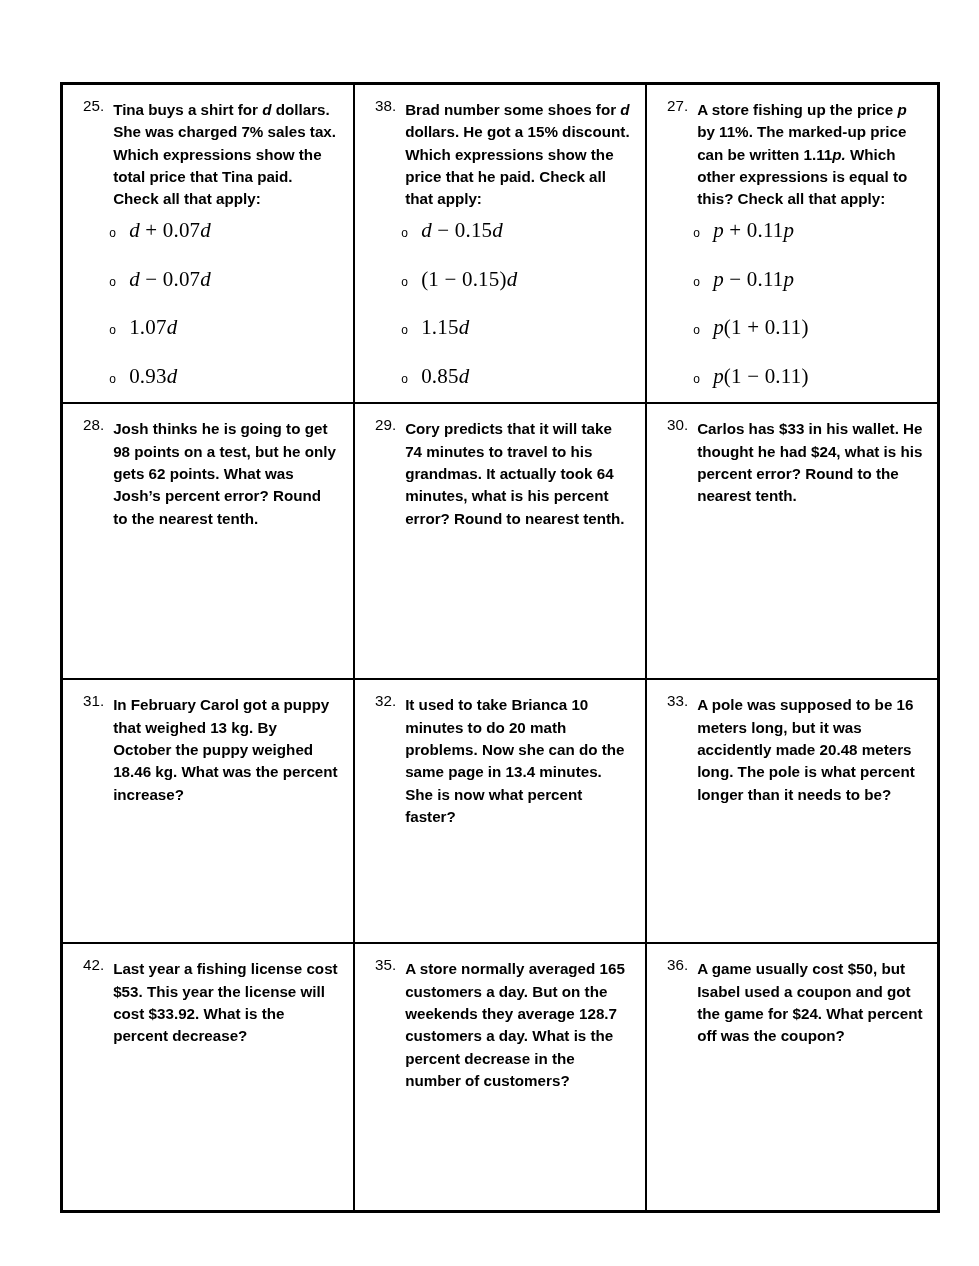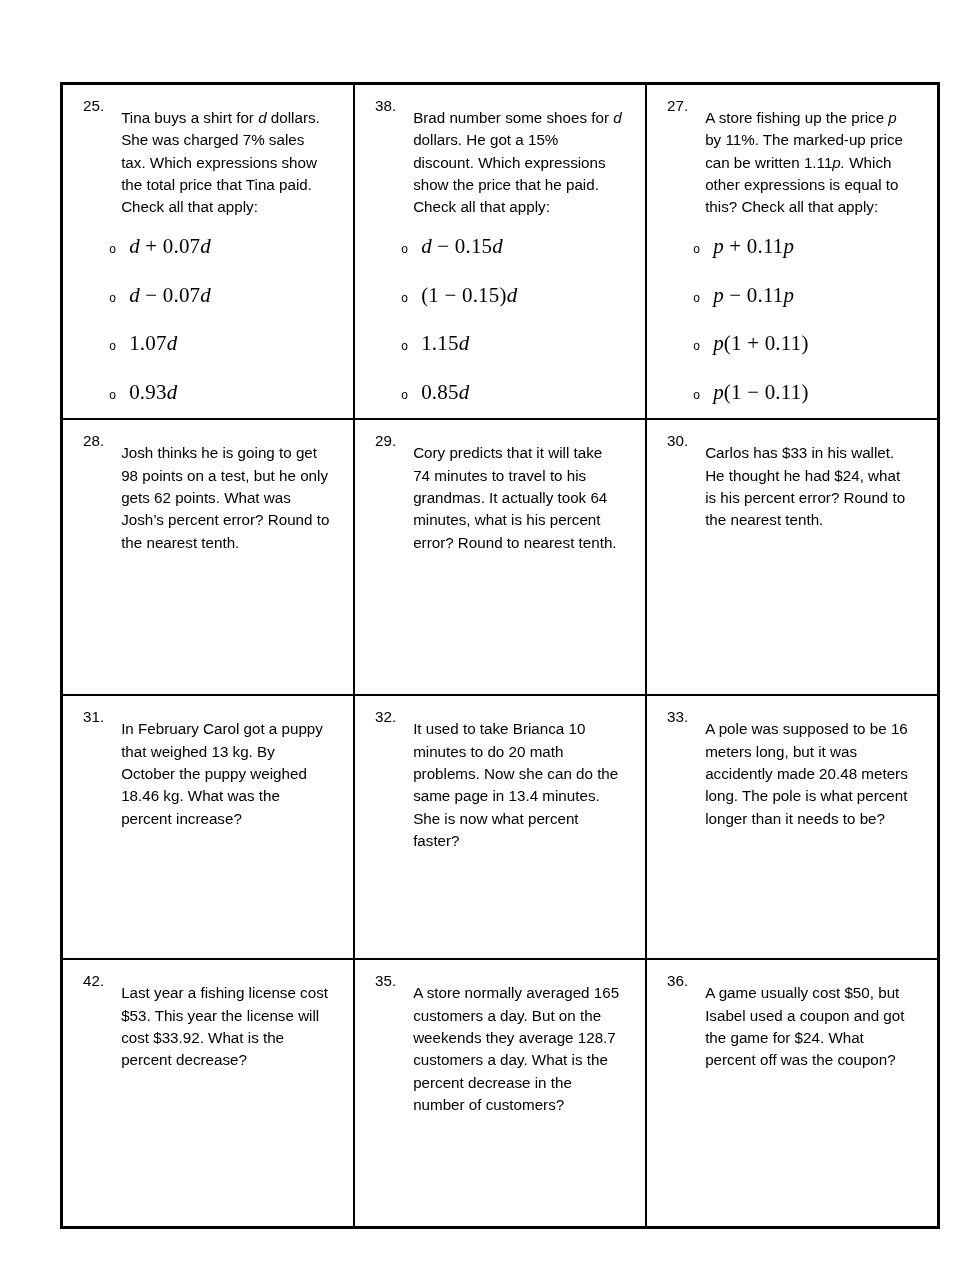--- a/index.html
+++ b/index.html
@@ -49,21 +49,22 @@
     flex: 0 0 auto;
     padding-right: 5px;
     white-space: nowrap;
   }
   .qbody {
     font-size: 15.2px;
     line-height: 1.47;
     flex: 1 1 auto;
   }
   .qtext {
-    margin: 12px;
+    margin: 4px;
+    font-weight: bold;
   }
   .ital {
     font-style: italic;
   }
   .choices {
     margin: 0;
     padding: 0;
     list-style: none;
   }
   .choice {

